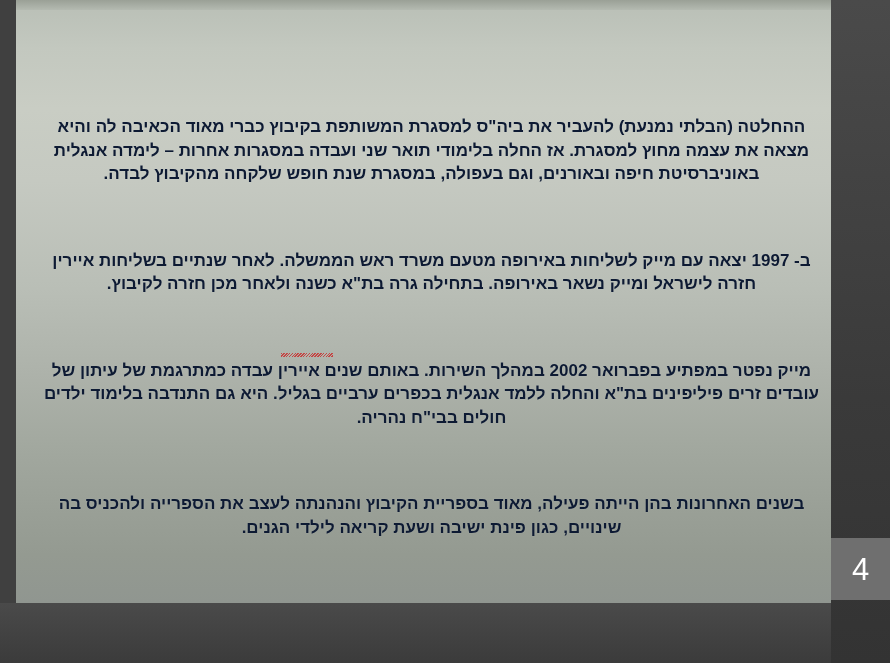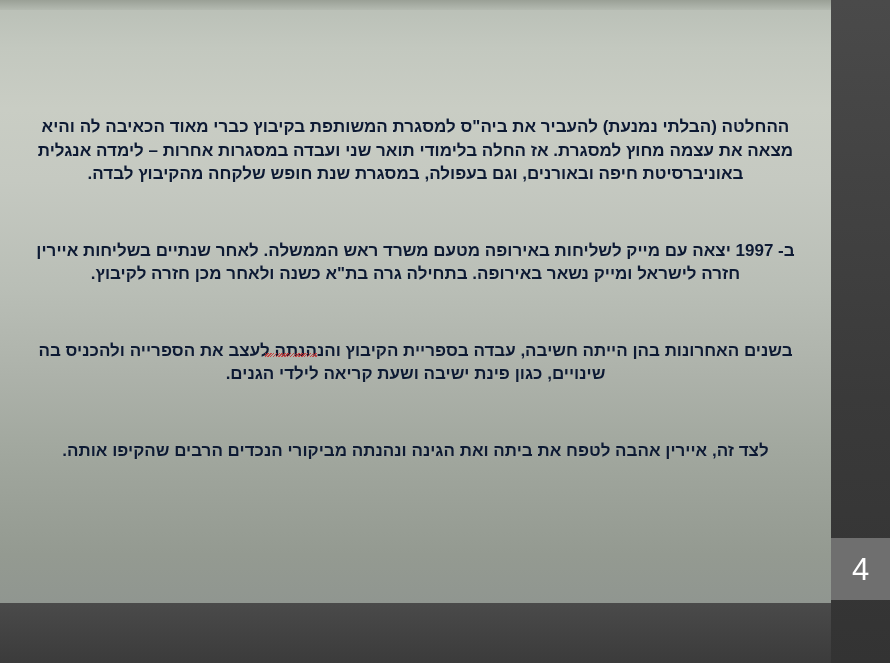--- a/index.html
+++ b/index.html
@@ -17,21 +17,21 @@
   .slide {
     position: relative;
     width: 890px;
     height: 663px;
     background: #404040;
   }
 
   
   .content-panel {
     position: absolute;
-    left: 0;
+    left: 16px;
     top: 0;
     width: 831px;
     height: 603px;
     background: linear-gradient(to bottom,
         #b9bfb6 0%,
         #c3c8bf 8%,
         #c9cdc4 18%,
         #c5c9c1 30%,
         #b9beb6 48%,
         #adb2aa 62%,
@@ -105,21 +105,21 @@
     line-height: 23.5px;
     white-space: pre-wrap;
     text-shadow: 0 0 1px rgba(255,255,255,0.25);
   }
 
   .para {
     margin: 0 0 0 0;
   }
 
   .para + .para {
-    margin-top: 6px;
+    margin-top: 16px;
   }
 
   
   .squiggle {
     position: absolute;
     left: 265px;
     top: 353px;
     width: 52px;
     height: 4px;
     background-image: repeating-linear-gradient(
@@ -133,21 +133,22 @@
 <body>
 
 <div class="slide">
 
   <div class="content-panel">
     <div class="top-strip"></div>
 
     <div class="body-text">
       <p class="para">ההחלטה (הבלתי נמנעת) להעביר את ביה"ס למסגרת המשותפת בקיבוץ כברי מאוד הכאיבה לה והיא מצאה את עצמה מחוץ למסגרת. אז החלה בלימודי תואר שני ועבדה במסגרות אחרות – לימדה אנגלית באוניברסיטת חיפה ובאורנים, וגם בעפולה, במסגרת שנת חופש שלקחה מהקיבוץ לבדה.</p>
       <p class="para">ב- 1997 יצאה עם מייק לשליחות באירופה מטעם משרד ראש הממשלה. לאחר שנתיים בשליחות איירין חזרה לישראל ומייק נשאר באירופה. בתחילה גרה בת"א כשנה ולאחר מכן חזרה לקיבוץ.</p>
-      <p class="para">בשנים האחרונות בהן הייתה חשיבה, עבדה בספריית הקיבוץ והנהנתה לעצב את הספרייה ולהכניס בה שינויים, כגון פינת ישיבה ושעת קריאה לילדי הגנים.</p>
+      <p class="para">מייק נפטר במפתיע בפברואר 2002 במהלך השירות. באותם שנים איירין עבדה כמתרגמת של עיתון של עובדים זרים פיליפינים בת"א והחלה ללמד אנגלית בכפרים ערביים בגליל. היא גם התנדבה בלימוד ילדים חולים בבי"ח נהריה.</p>
+      <p class="para">בשנים האחרונות בהן הייתה פעילה, מאוד בספריית הקיבוץ והנהנתה לעצב את הספרייה ולהכניס בה שינויים, כגון פינת ישיבה ושעת קריאה לילדי הגנים.</p>
       <p class="para">לצד זה, איירין אהבה לטפח את ביתה ואת הגינה ונהנתה מביקורי הנכדים הרבים שהקיפו אותה.</p>
       
       
     </div>
 
     <div class="squiggle"></div>
   </div>
 
   <div class="bottom-band"></div>
   <div class="right-col"></div>

